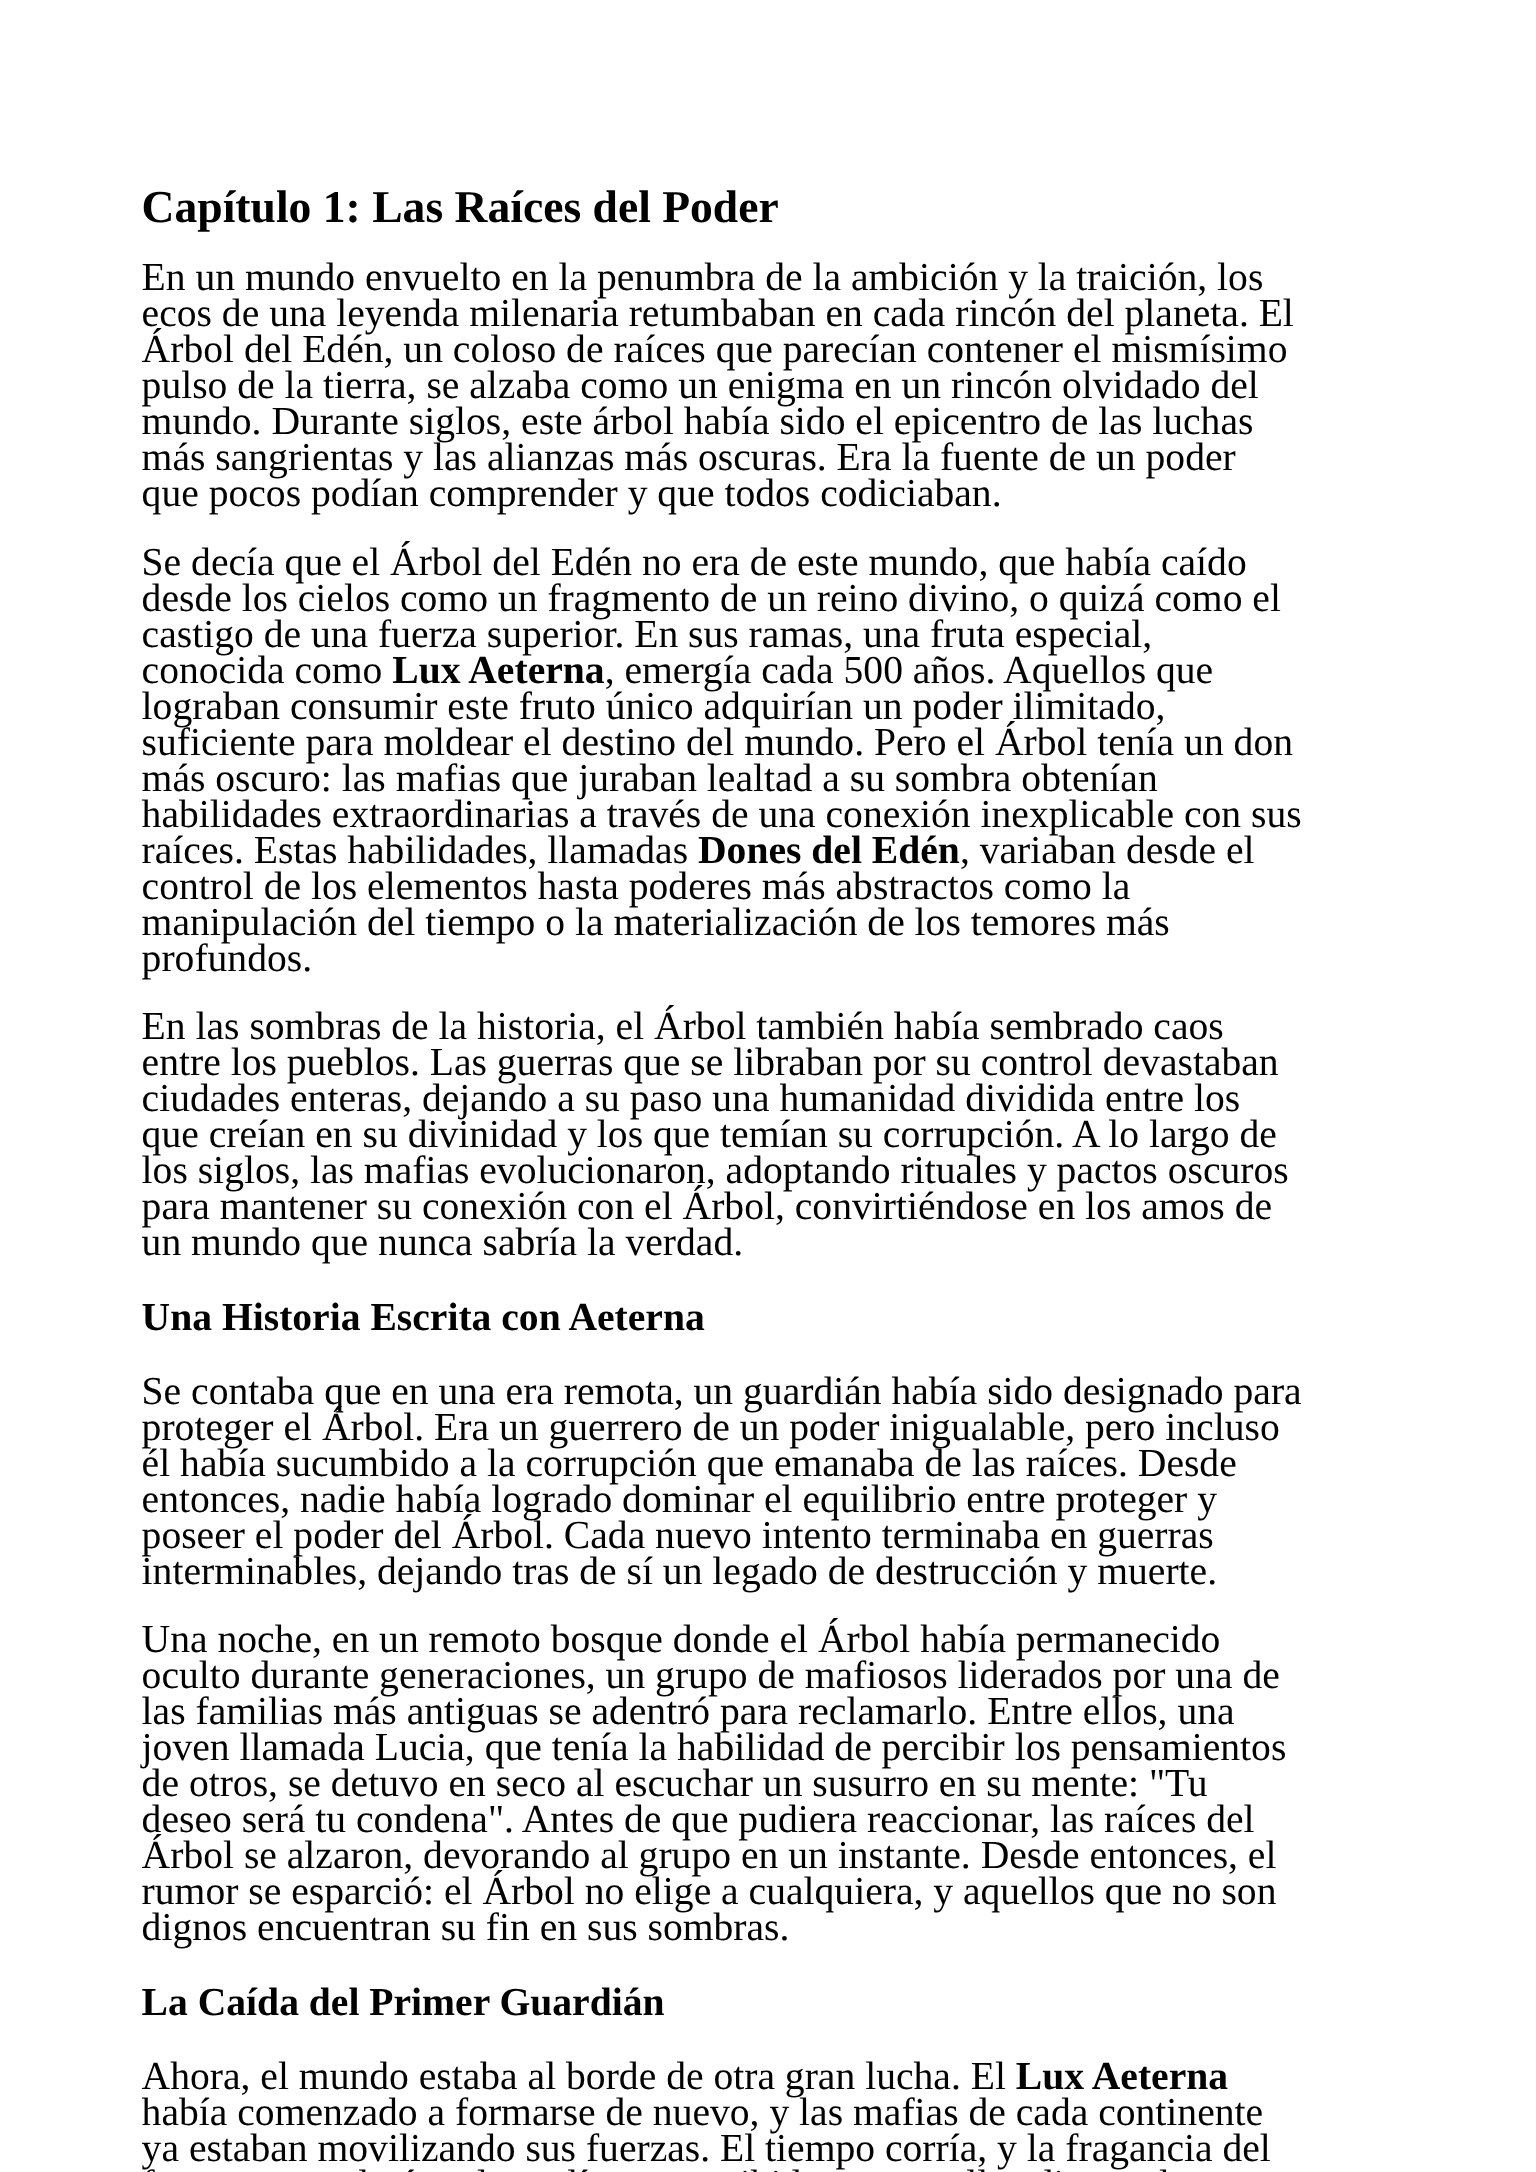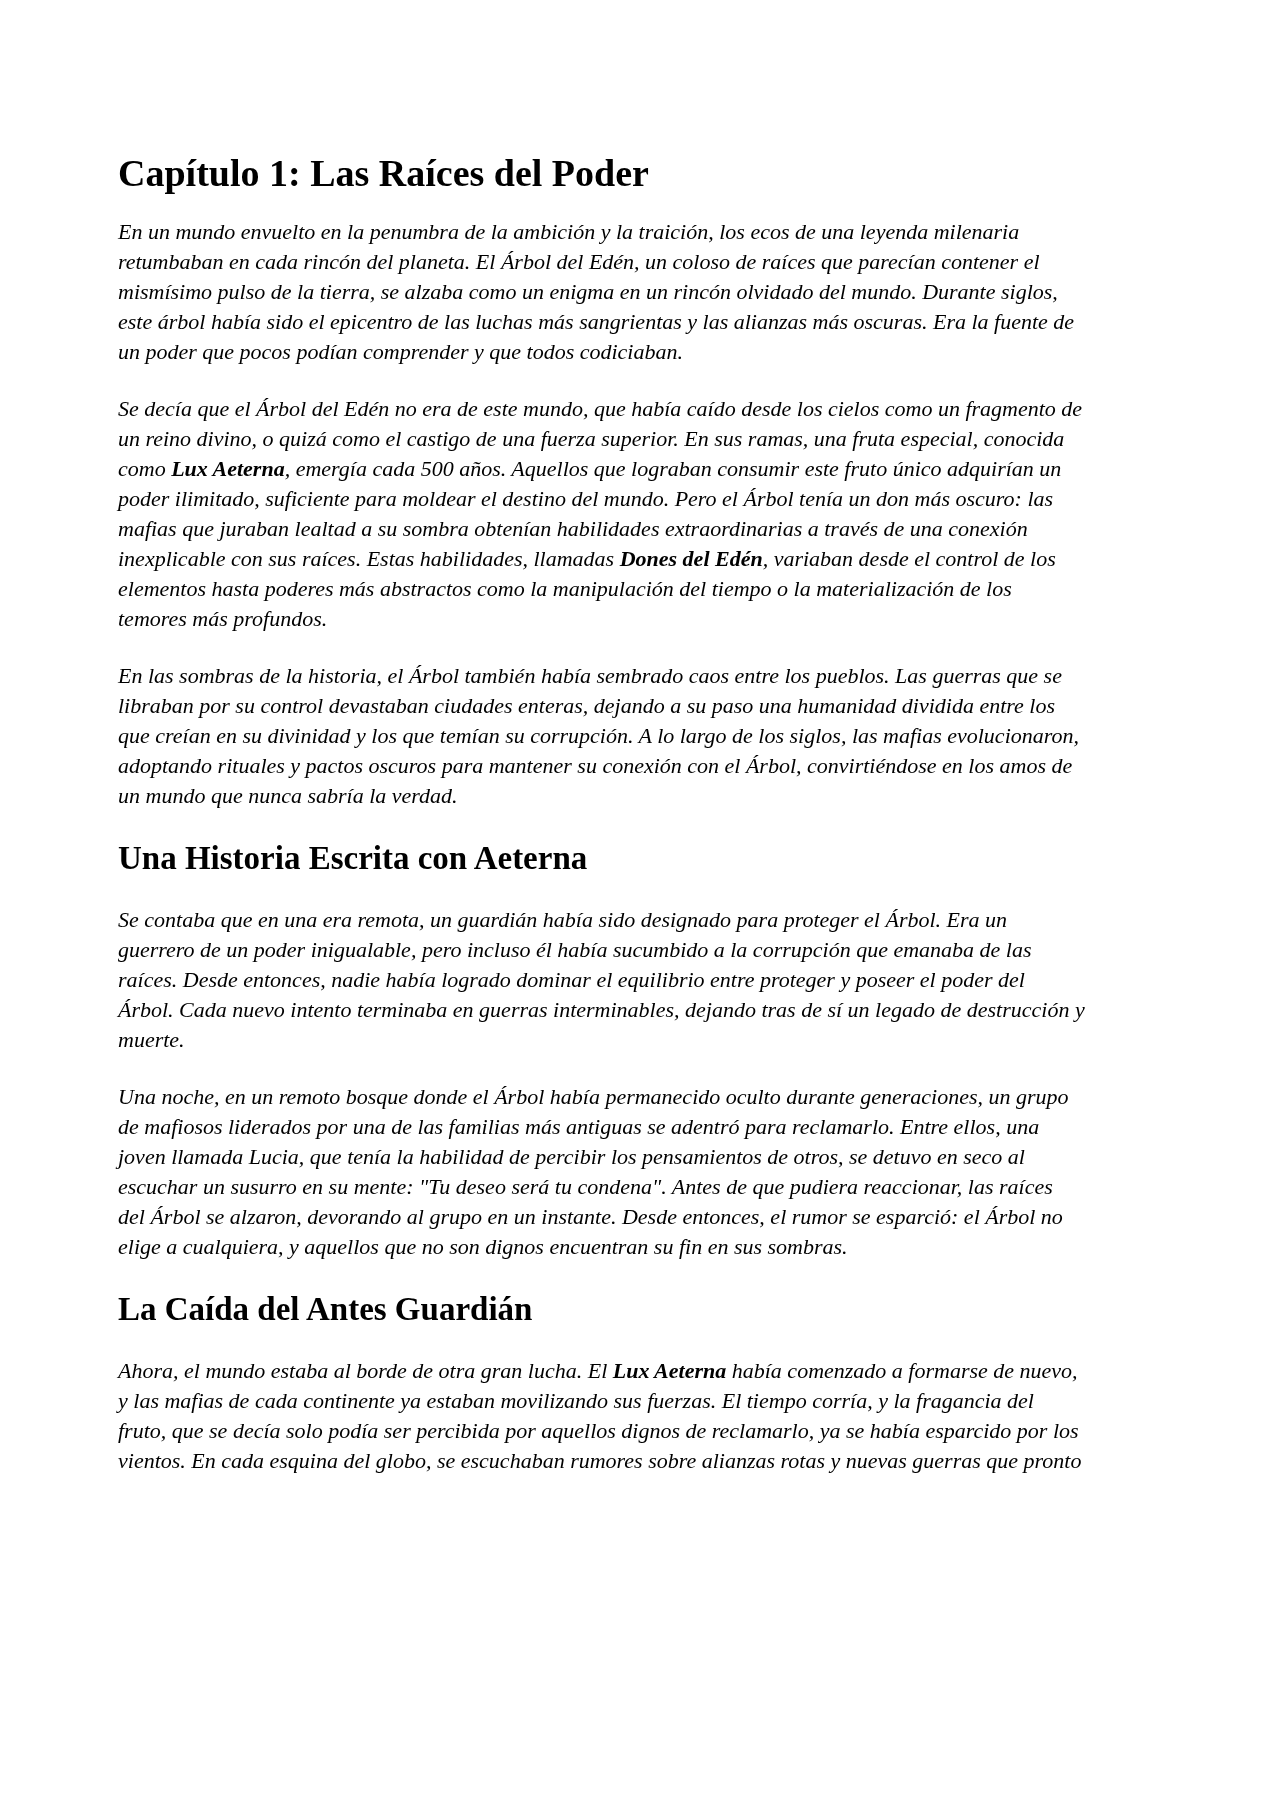--- a/index.html
+++ b/index.html
@@ -31,39 +31,38 @@
     margin: 0 0 22px 0;
     letter-spacing: 0;
   }
   .doc-h2 {
     font-size: 33px;
     line-height: 40px;
     font-weight: bold;
     margin: 24px 0 27px 0;
   }
   .doc-p {
-    font-size: 22px;
+    font-size: 33px;
     line-height: 30px;
     margin: 0 0 27px 0;
     text-align: left;
     word-spacing: normal;
-    font-style: italic;
   }
   .doc-p .bold {
     font-weight: bold;
   }
 </style>
 </head>
 <body>
 
 <div class="page">
   <div class="content" id="doc-content">
       <h1 class="doc-h1"><span>Capítulo 1: Las Raíces del Poder</span></h1>
       <p class="doc-p"><span>En un mundo envuelto en la penumbra de la ambición y la traición, los ecos de una leyenda milenaria retumbaban en cada rincón del planeta. El Árbol del Edén, un coloso de raíces que parecían contener el mismísimo pulso de la tierra, se alzaba como un enigma en un rincón olvidado del mundo. Durante siglos, este árbol había sido el epicentro de las luchas más sangrientas y las alianzas más oscuras. Era la fuente de un poder que pocos podían comprender y que todos codiciaban.</span></p>
       <p class="doc-p"><span>Se decía que el Árbol del Edén no era de este mundo, que había caído desde los cielos como un fragmento de un reino divino, o quizá como el castigo de una fuerza superior. En sus ramas, una fruta especial, conocida como </span><span class="bold">Lux Aeterna</span><span>, emergía cada 500 años. Aquellos que lograban consumir este fruto único adquirían un poder ilimitado, suficiente para moldear el destino del mundo. Pero el Árbol tenía un don más oscuro: las mafias que juraban lealtad a su sombra obtenían habilidades extraordinarias a través de una conexión inexplicable con sus raíces. Estas habilidades, llamadas </span><span class="bold">Dones del Edén</span><span>, variaban desde el control de los elementos hasta poderes más abstractos como la manipulación del tiempo o la materialización de los temores más profundos.</span></p>
       <p class="doc-p"><span>En las sombras de la historia, el Árbol también había sembrado caos entre los pueblos. Las guerras que se libraban por su control devastaban ciudades enteras, dejando a su paso una humanidad dividida entre los que creían en su divinidad y los que temían su corrupción. A lo largo de los siglos, las mafias evolucionaron, adoptando rituales y pactos oscuros para mantener su conexión con el Árbol, convirtiéndose en los amos de un mundo que nunca sabría la verdad.</span></p>
       <h2 class="doc-h2"><span>Una Historia Escrita con Aeterna</span></h2>
       <p class="doc-p"><span>Se contaba que en una era remota, un guardián había sido designado para proteger el Árbol. Era un guerrero de un poder inigualable, pero incluso él había sucumbido a la corrupción que emanaba de las raíces. Desde entonces, nadie había logrado dominar el equilibrio entre proteger y poseer el poder del Árbol. Cada nuevo intento terminaba en guerras interminables, dejando tras de sí un legado de destrucción y muerte.</span></p>
       <p class="doc-p"><span>Una noche, en un remoto bosque donde el Árbol había permanecido oculto durante generaciones, un grupo de mafiosos liderados por una de las familias más antiguas se adentró para reclamarlo. Entre ellos, una joven llamada Lucia, que tenía la habilidad de percibir los pensamientos de otros, se detuvo en seco al escuchar un susurro en su mente: "Tu deseo será tu condena". Antes de que pudiera reaccionar, las raíces del Árbol se alzaron, devorando al grupo en un instante. Desde entonces, el rumor se esparció: el Árbol no elige a cualquiera, y aquellos que no son dignos encuentran su fin en sus sombras.</span></p>
-      <h2 class="doc-h2"><span>La Caída del Antes Guardián</span></h2>
+      <h2 class="doc-h2"><span>La Caída del Primer Guardián</span></h2>
       <p class="doc-p"><span>Ahora, el mundo estaba al borde de otra gran lucha. El </span><span class="bold">Lux Aeterna</span><span> había comenzado a formarse de nuevo, y las mafias de cada continente ya estaban movilizando sus fuerzas. El tiempo corría, y la fragancia del fruto, que se decía solo podía ser percibida por aquellos dignos de reclamarlo, ya se había esparcido por los vientos. En cada esquina del globo, se escuchaban rumores sobre alianzas rotas y nuevas guerras que pronto</span></p>
     </div>
 </div>
 
 </body></html>

